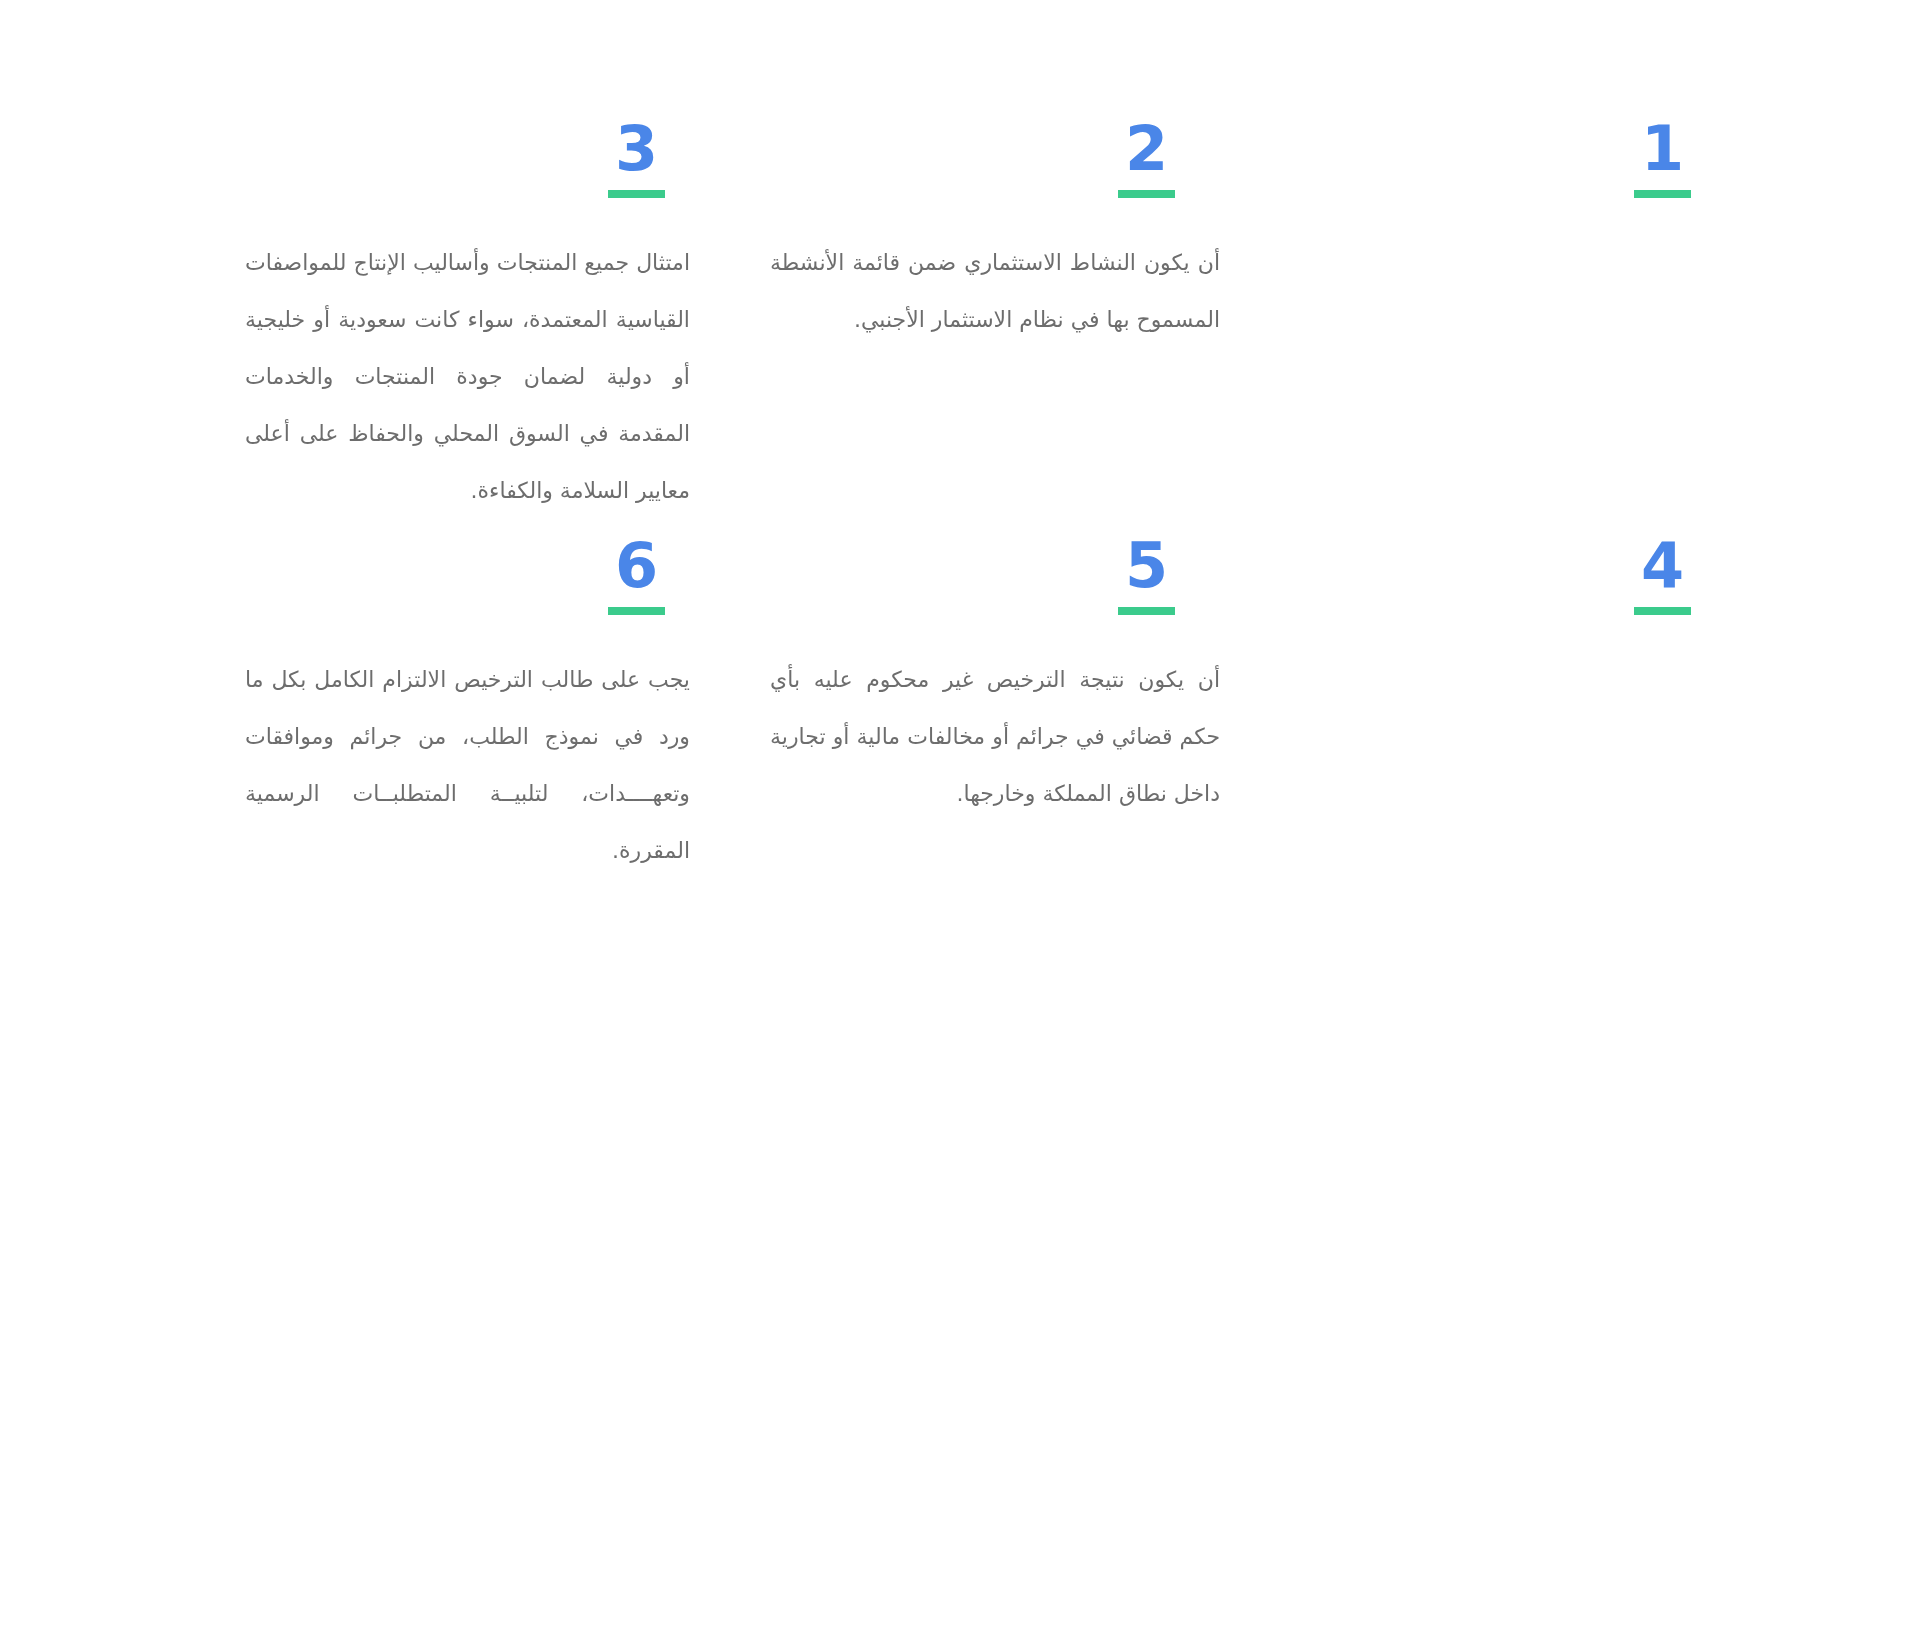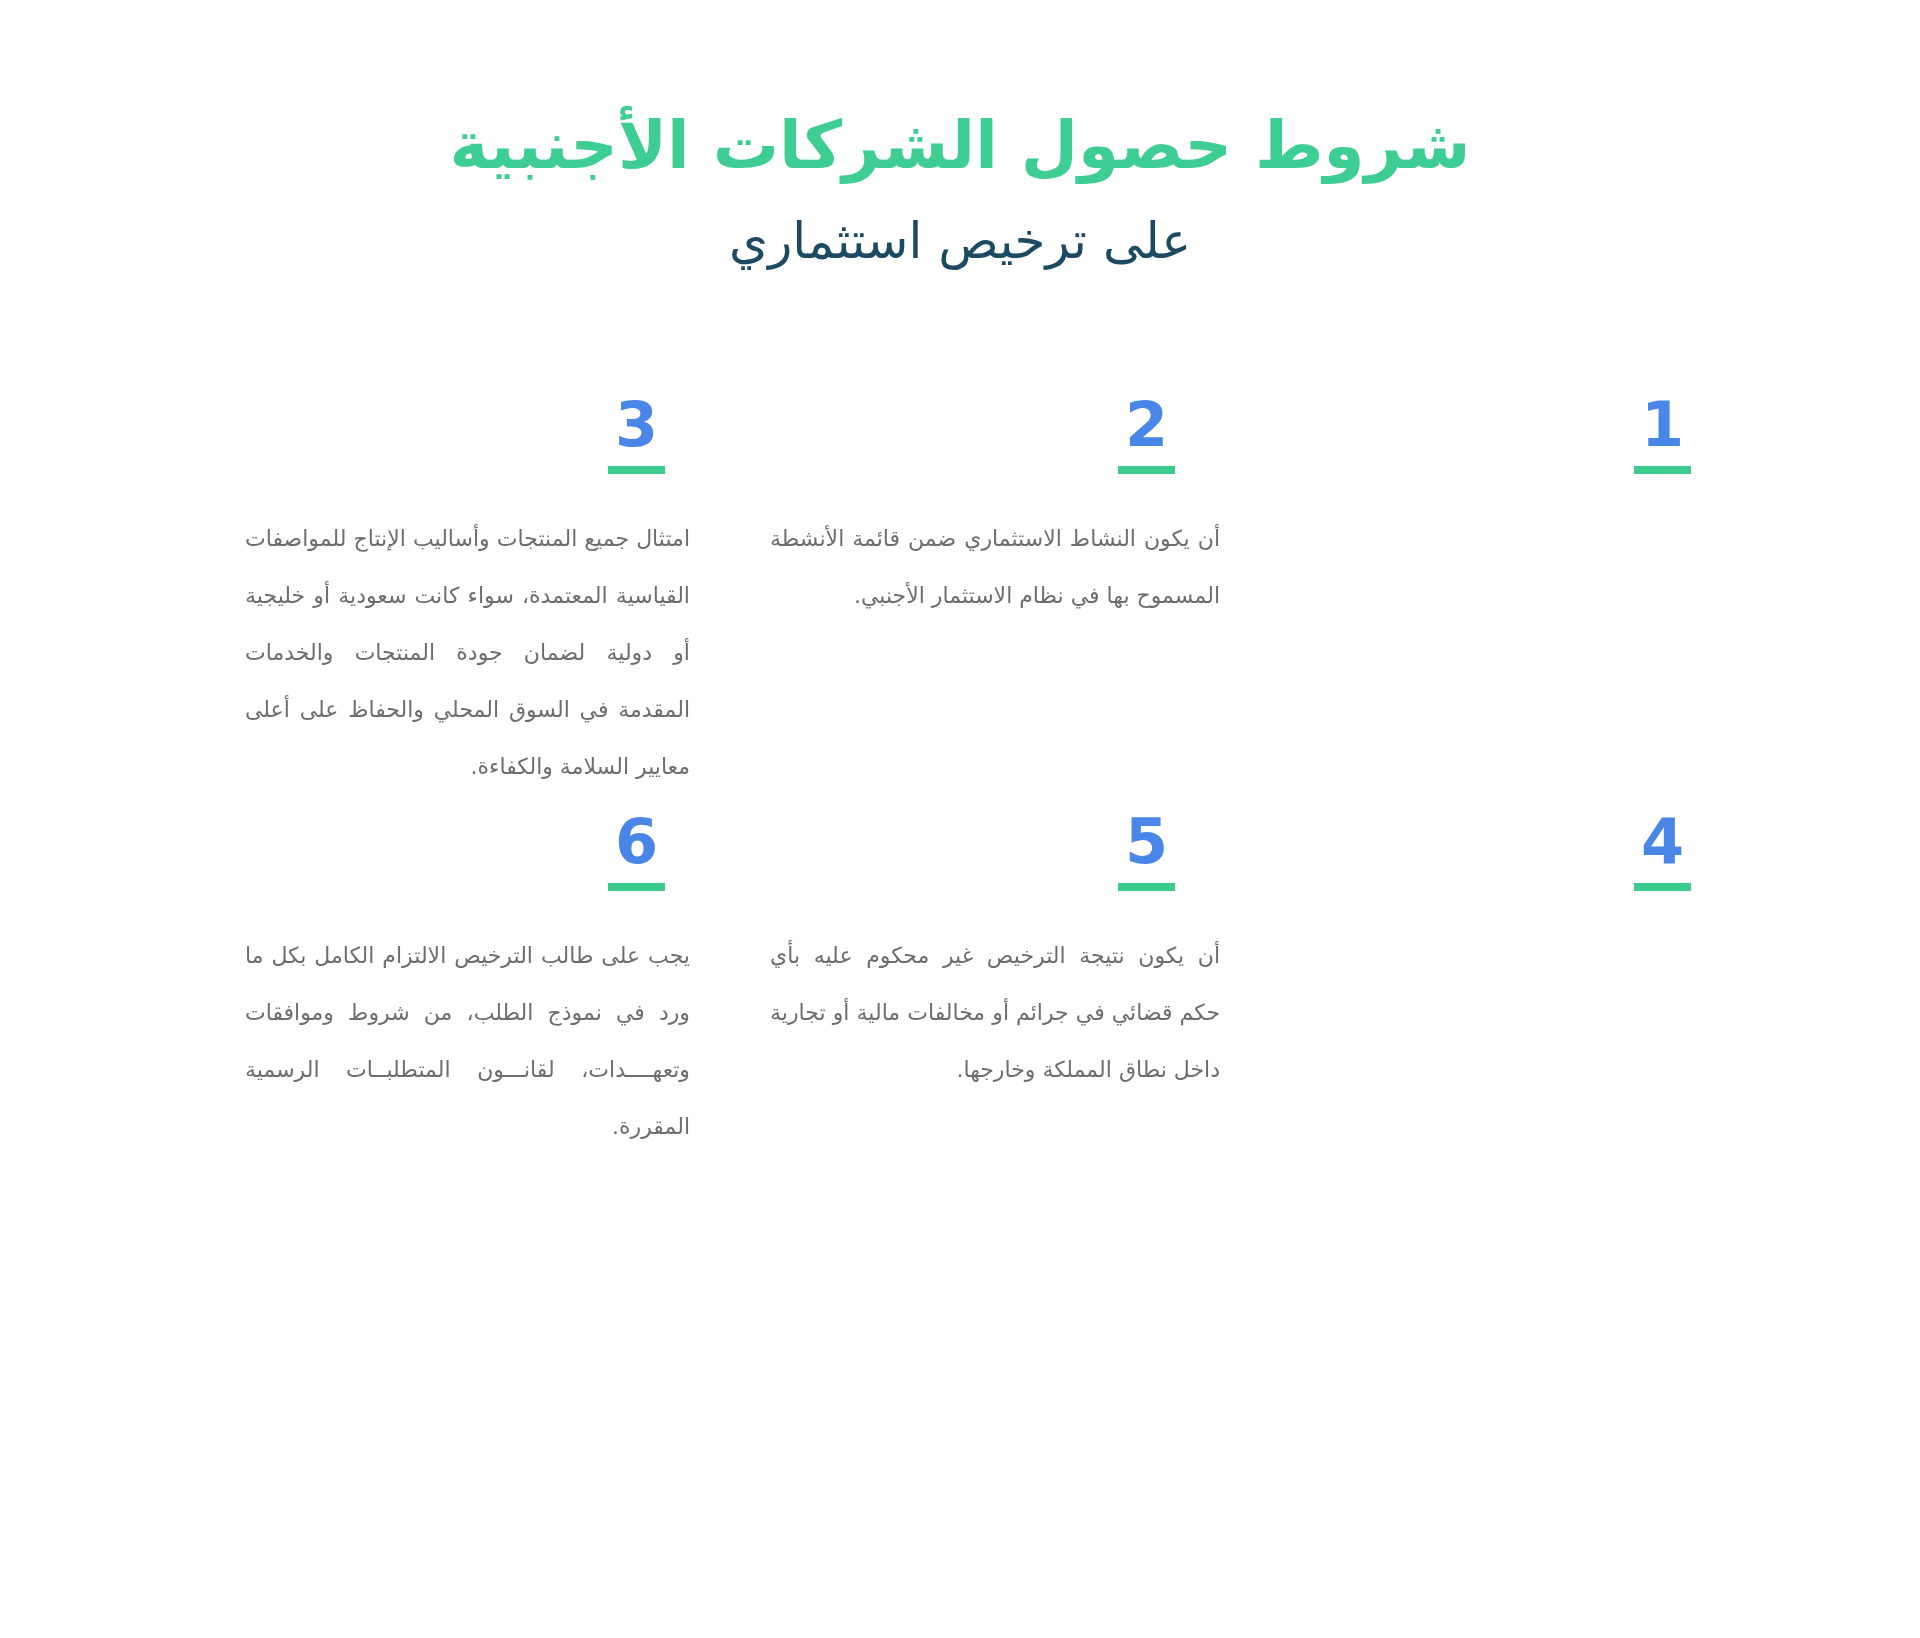--- a/index.html
+++ b/index.html
@@ -77,24 +77,20 @@
     line-height: 57px;
     text-align: justify;
     text-justify: inter-word;
   }
 </style>
 </head>
 <body>
 
 <div class="page">
 
-  <header>
-    <h1 class="title">شروط حصول الشركات الأجنبية</h1>
-    <h2 class="subtitle">على ترخيص استثماري</h2>
-  </header>
 
   <main class="grid">
 
     <section class="cell">
       <div class="num-wrap">
         <div class="num">1</div>
         <div class="num-underline"></div>
       </div>
     </section>
 
@@ -127,17 +123,17 @@
         <div class="num-underline"></div>
       </div>
       <p class="body-text">أن يكون نتيجة الترخيص غير محكوم عليه بأي حكم قضائي في جرائم أو مخالفات مالية أو تجارية داخل نطاق المملكة وخارجها.</p>
     </section>
 
     <section class="cell">
       <div class="num-wrap">
         <div class="num">6</div>
         <div class="num-underline"></div>
       </div>
-      <p class="body-text">يجب على طالب الترخيص الالتزام الكامل بكل ما ورد في نموذج الطلب، من شروط وموافقات وتعهــــدات، لقانـــون المتطلبــات الرسمية المقررة.</p>
+      <p class="body-text">يجب على طالب الترخيص الالتزام الكامل بكل ما ورد في نموذج الطلب، من جرائم وموافقات وتعهــــدات، لتلبيــة المتطلبــات الرسمية المقررة.</p>
     </section>
 
   </main>
 </div>
 
 </body></html>

